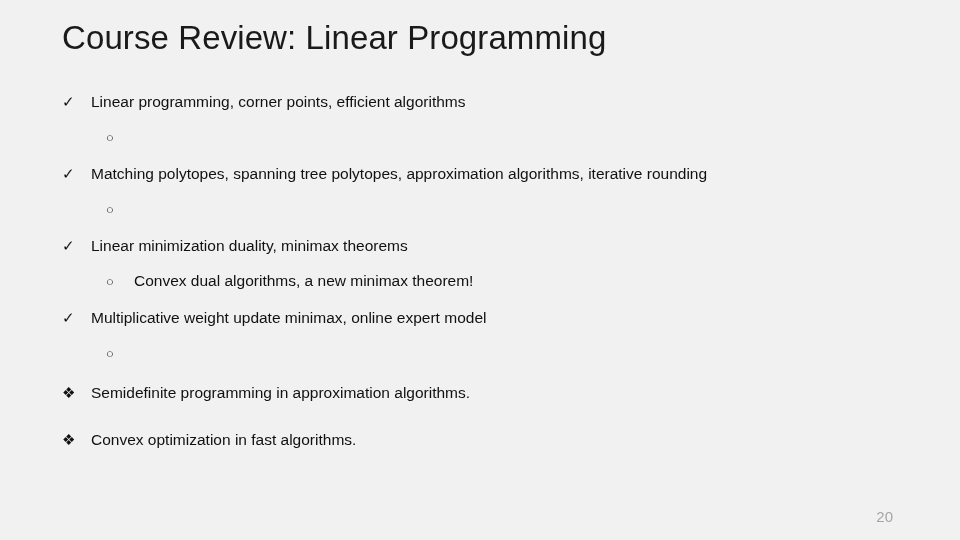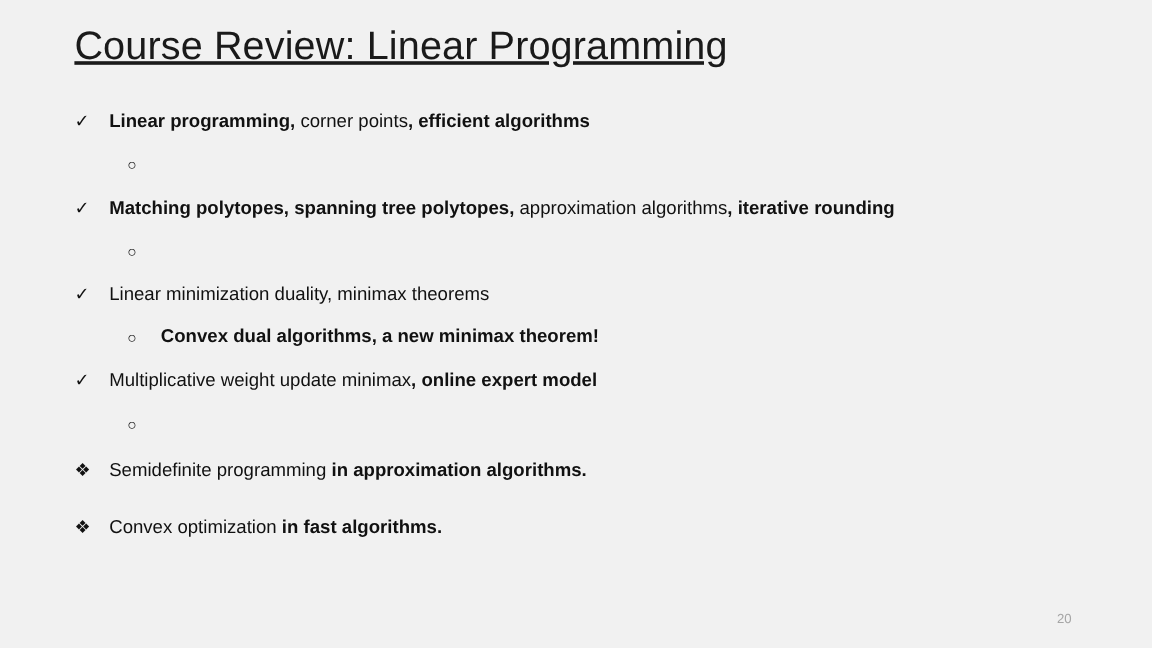--- a/index.html
+++ b/index.html
@@ -26,21 +26,20 @@
     position: absolute;
     left: 62px;
     top: 18px;
     width: 840px;
     font-size: 33px;
     font-weight: 400;
     line-height: 40px;
     letter-spacing: 0.1px;
     color: #1a1a1a;
     white-space: nowrap;
-    text-decoration: underline;
   }
 
   
   .body-list {
     position: absolute;
     left: 62px;
     top: 92px;
     width: 850px;
   }
 
@@ -79,32 +78,32 @@
     color: #111111;
     text-align: left;
   }
 
   .bullet-text {
     flex: 1 1 auto;
     white-space: nowrap;
   }
 
   .b { font-weight: normal; }
-  .n { font-weight: bold; }
+  .n { font-weight: normal; }
 
   
   .gap-before { margin-top: 19px; }
   .tight { margin-bottom: 27px; }
 
   
   .page-number {
     position: absolute;
     right: 67px;
     bottom: 17px;
-    font-size: 11px;
+    font-size: 15px;
     line-height: 13px;
     color: #a6a6a6;
   }
 </style>
 </head>
 <body>
 
 <div class="slide">
 
   <div class="slide-title">Course Review: Linear Programming</div>

